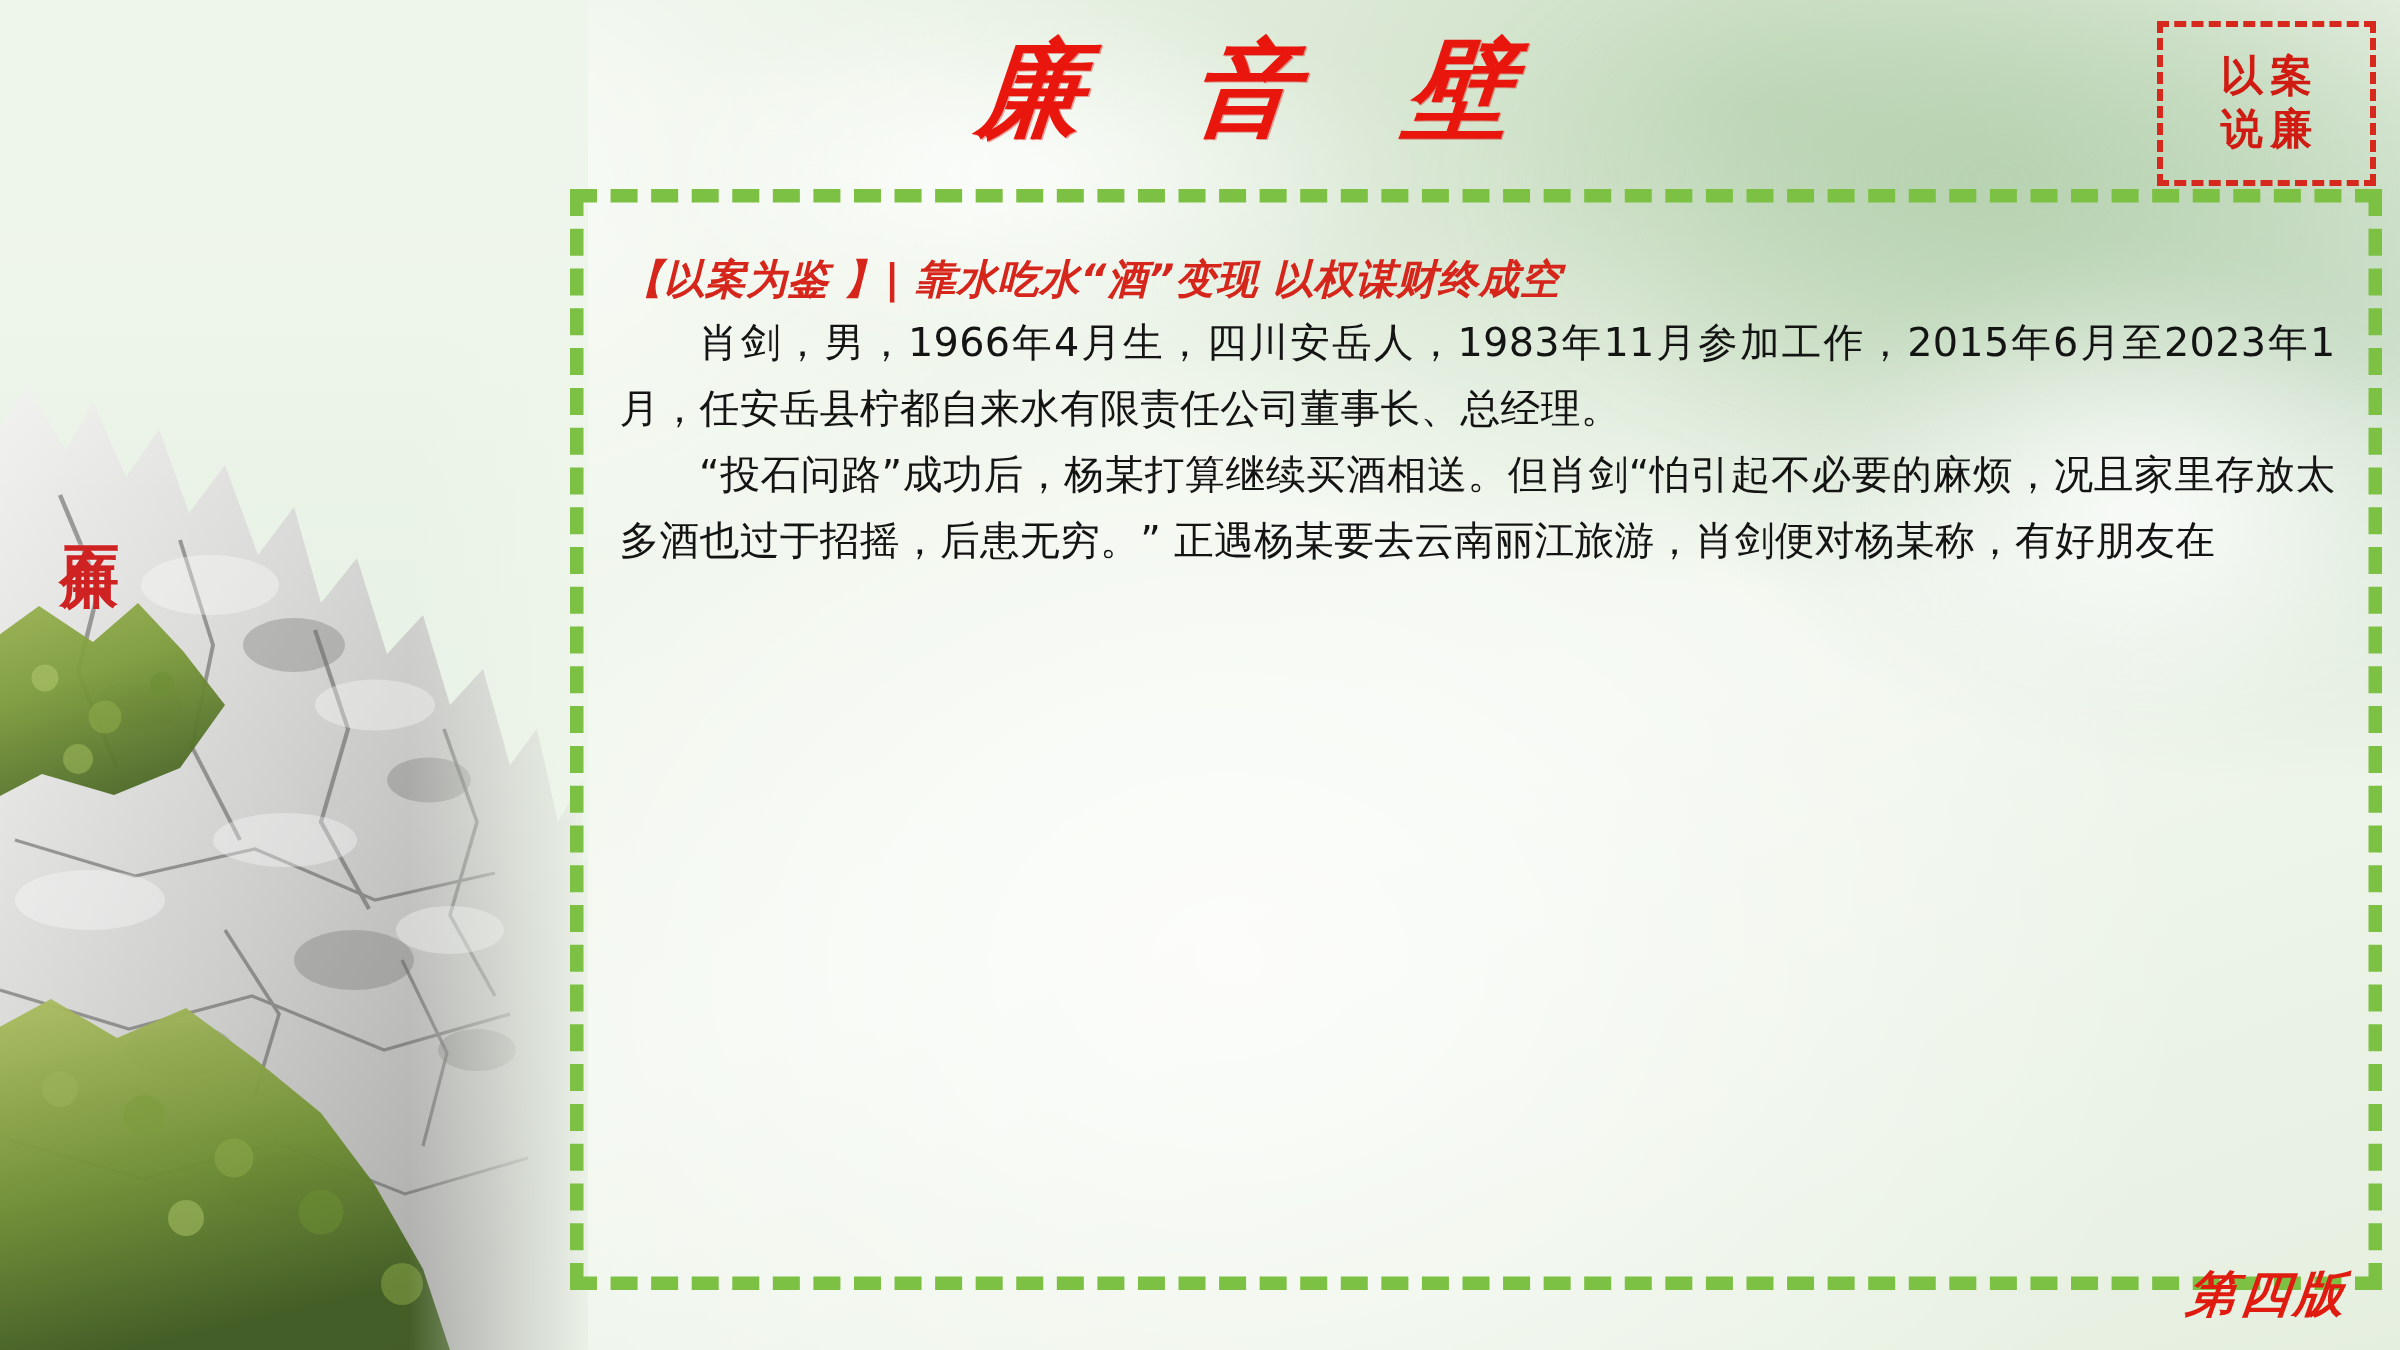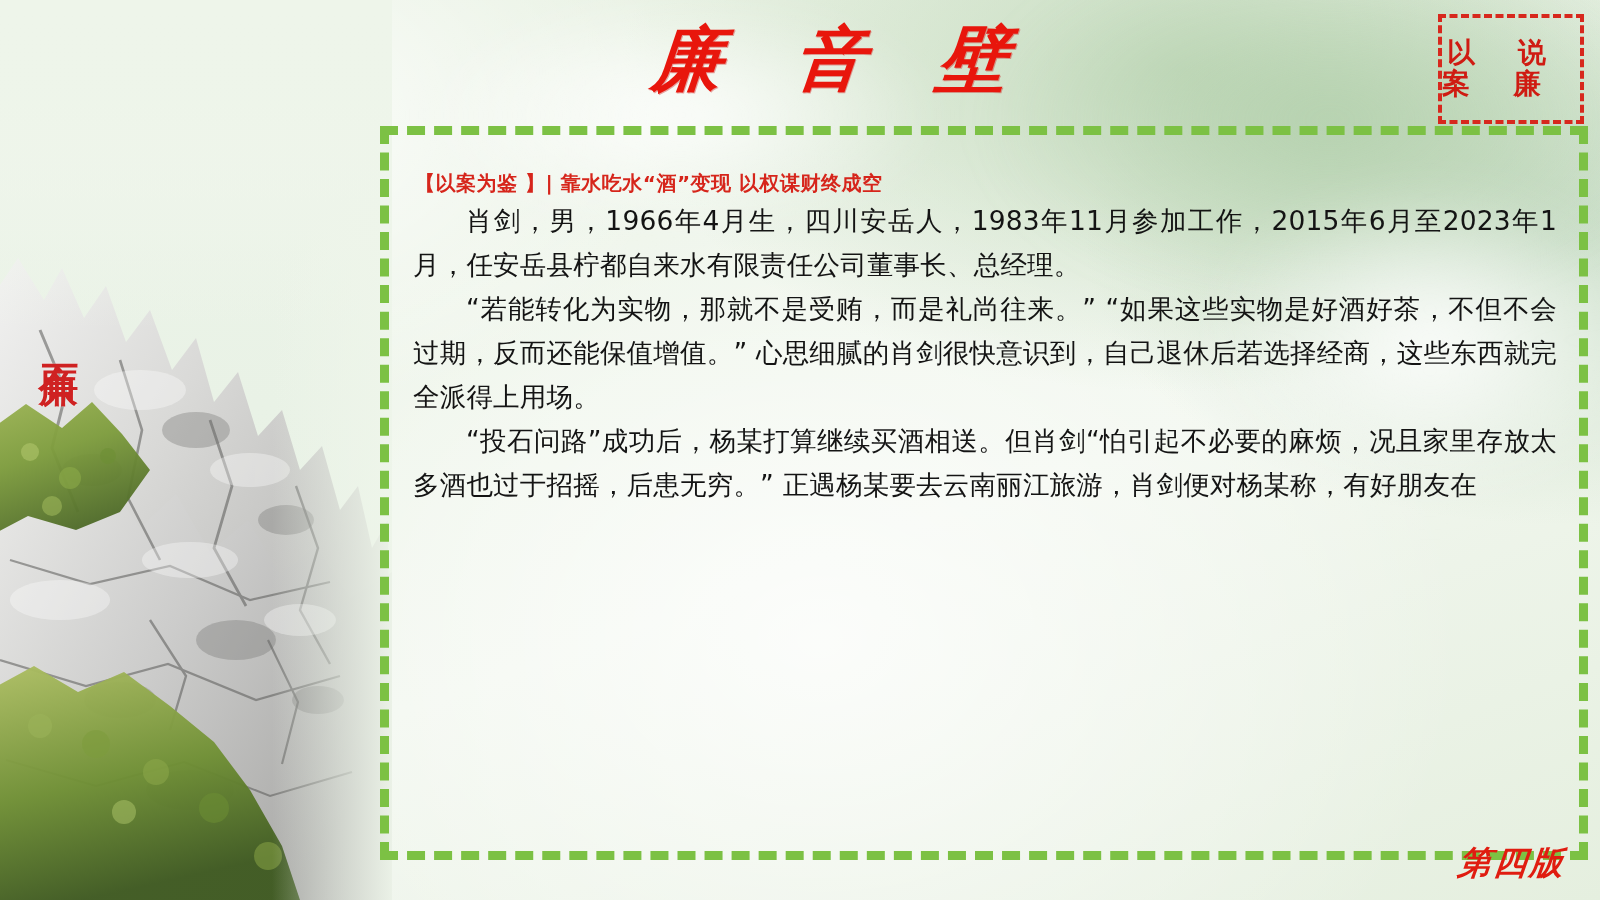--- a/index.html
+++ b/index.html
@@ -101,21 +101,21 @@
     text-shadow: 1px 1px 0 rgba(200,0,0,0.35);
   }
 
   
   #corner-badge {
     position: absolute;
     right: 16px; top: 14px;
     width: 146px; height: 110px;
     border: 4px dashed #d7281d;
     display: flex;
-    flex-direction: row;
+    flex-direction: column;
     align-items: center;
     justify-content: center;
     gap: 4px;
   }
   #corner-badge .badge-line {
     color: #cf1b12;
     font-size: 28px;
     font-weight: 700;
     letter-spacing: 5px;
     text-indent: 5px;
@@ -128,27 +128,28 @@
     position: absolute;
     left: 380px; top: 126px;
     width: 1208px; height: 734px;
     border: 9px dashed #7cc144;
     padding: 22px 18px 0 18px;
   }
 
   
   #headline {
     color: #d6251b;
-    font-size: 20px;
+    font-size: 27px;
     font-weight: 700;
     line-height: 1.2;
     letter-spacing: 0.5px;
     margin: 14px 0 4px 8px;
     white-space: nowrap;
     font-family: "DejaVu Sans", "Liberation Sans", sans-serif;
+    font-style: italic;
   }
 
   
   #article-body {
     margin-top: 0;
     padding: 0 4px 0 6px;
   }
   #article-body p {
     color: #141414;
     font-size: 26.5px;
@@ -284,20 +285,19 @@
     <div class="badge-line">以案</div>
     <div class="badge-line">说廉</div>
   </div>
 
   <div id="article-frame">
 
     <div id="headline">【以案为鉴 】| 靠水吃水“酒”变现 以权谋财终成空</div>
 
     <div id="article-body">
       <p>肖剑，男，1966年4月生，四川安岳人，1983年11月参加工作，2015年6月至2023年1月，任安岳县柠都自来水有限责任公司董事长、总经理。</p>
-      <p>“若能转化为实物，那就不是受贿，而是礼尚往来。” “如果这些实物是好酒好茶，不但不会过期，反而还能保值增值。” 心思细腻的肖剑很快意识到，自己退休后若选择经商，这些东西就完全派得上用场。</p>
       <p>“投石问路”成功后，杨某打算继续买酒相送。但肖剑“怕引起不必要的麻烦，况且家里存放太多酒也过于招摇，后患无穷。” 正遇杨某要去云南丽江旅游，肖剑便对杨某称，有好朋友在</p>
     </div>
   </div>
 
   <div id="page-number">第四版</div>
 
 </div>
 
 </body></html>

